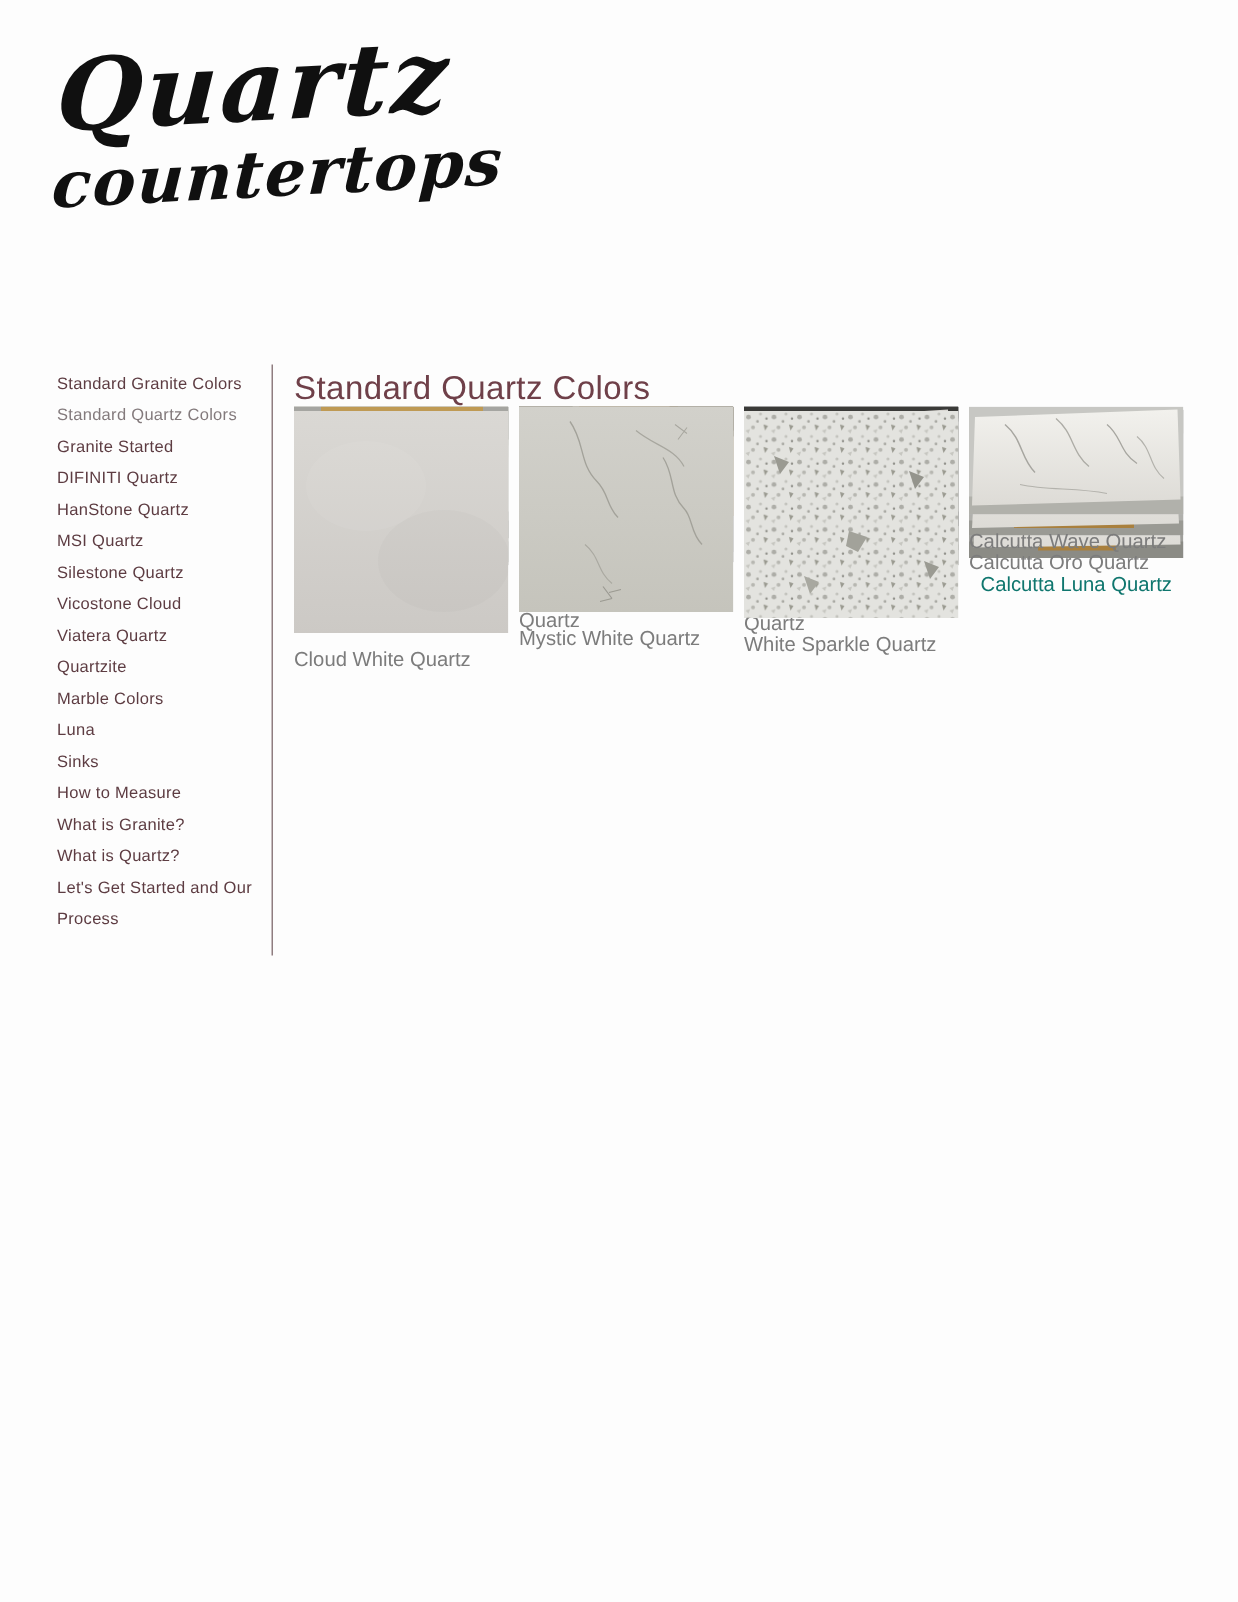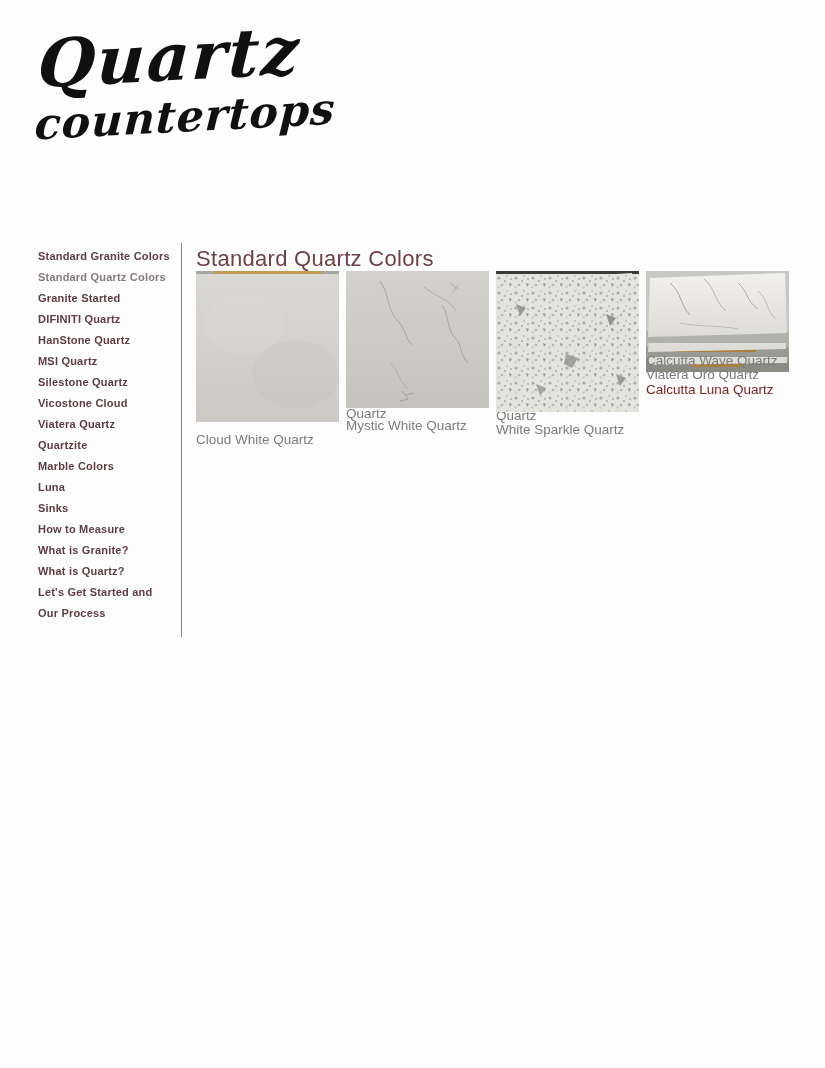--- a/index.html
+++ b/index.html
@@ -15,21 +15,21 @@
     font-family:"DejaVu Serif", serif; font-style:italic; font-weight:700;
     transform:rotate(-3deg) skewX(-6deg); transform-origin:left top;
     cursor:pointer;
   }
   .logo-l1 { font-size:66px; line-height:80px; letter-spacing:2px; }
   .logo-l2 { font-size:43px; line-height:52px; margin-top:-6px; letter-spacing:1px; }
   
   .sidebar { position:absolute; left:38px; top:246px; width:136px; list-style:none; }
   .sidebar li {
     font-size:11px; line-height:21px; letter-spacing:.2px;
-    color:#5d3c42; cursor:pointer;font-weight:bold;
+    color:#5d3c42; cursor:pointer;
   }
   .sidebar li.active { color:#837a7c; }
   .vdivider { position:absolute; left:181px; top:243px; width:1px; height:394px; background:#8f7d80; }
   
   .page-title {
     position:absolute; left:196px; top:247px;
     font-size:22px; line-height:24px; font-weight:400;
     color:#6f4049; letter-spacing:.3px;
   }
   .grid-area { position:absolute; left:196px; top:271px; width:593px; }
@@ -182,21 +182,21 @@
             <rect y="88" width="143" height="11" fill="#8b8b85"></rect>
             <rect x="46" y="86" width="52" height="8" fill="#a9803e"></rect>
             <polygon points="6,13 138,5 141,90 3,92" fill="url(#gW)"></polygon>
             <path d="M18,30 C34,40 40,56 36,74" stroke="#a49486" stroke-width="1.1" fill="none"></path>
             <path d="M52,20 C66,34 64,50 76,62" stroke="#aa9a8c" stroke-width="1" fill="none"></path>
             <path d="M88,16 C100,30 98,44 110,56" stroke="#a49486" stroke-width="1" fill="none"></path>
             <path d="M112,40 C120,52 118,64 126,74" stroke="#ab9b8d" stroke-width=".9" fill="none"></path>
             <path d="M64,70 C76,76 84,76 96,84" stroke="#b0a092" stroke-width=".9" fill="none"></path>
           </svg>
         </div>
-        <figcaption class="cap" style="color: #7f1d1d;">Calcutta Luna Quartz</figcaption>
+        <figcaption class="cap" style="color: #0f766e; text-align: center;">Calcutta Luna Quartz</figcaption>
       </figure>
     </div>
 
     <div class="row row2">
 
       <figure class="tile">
         <div class="ph" style="height:104px">
           <svg viewBox="0 0 143 104" preserveAspectRatio="none">
             <rect width="143" height="104" fill="#c2c2be"></rect>
             <rect width="143" height="26" fill="#cbcbc7"></rect>
@@ -266,21 +266,21 @@
             <rect y="74" width="143" height="10" fill="#9a9a94"></rect>
             <rect x="30" y="70" width="80" height="9" fill="#a9803e"></rect>
             <polygon points="6,10 136,4 140,76 2,79" fill="url(#gW)"></polygon>
             <path d="M16,18 C28,32 30,48 24,64" stroke="#b39a6e" stroke-width="1.4" fill="none"></path>
             <path d="M44,12 C56,26 56,40 66,54" stroke="#ab9264" stroke-width="1.2" fill="none"></path>
             <path d="M84,10 C96,22 94,36 106,48" stroke="#b39a6e" stroke-width="1.3" fill="none"></path>
             <path d="M112,30 C122,40 120,52 130,62" stroke="#ab9264" stroke-width="1.1" fill="none"></path>
             <path d="M58,58 C72,64 84,62 98,68" stroke="#b8a074" stroke-width="1" fill="none"></path>
           </svg>
         </div>
-        <figcaption class="cap">Viatera Oro Quartz</figcaption>
+        <figcaption class="cap">Calcutta Oro Quartz</figcaption>
       </figure>
     </div>
 
     <div class="row row3">
 
       <figure class="tile">
         <div class="ph" style="height:88px">
           <svg viewBox="0 0 143 88" preserveAspectRatio="none">
             <rect width="143" height="88" fill="#a5a5a1"></rect>
             <rect x="18" width="108" height="7" fill="#bf9a54"></rect>

